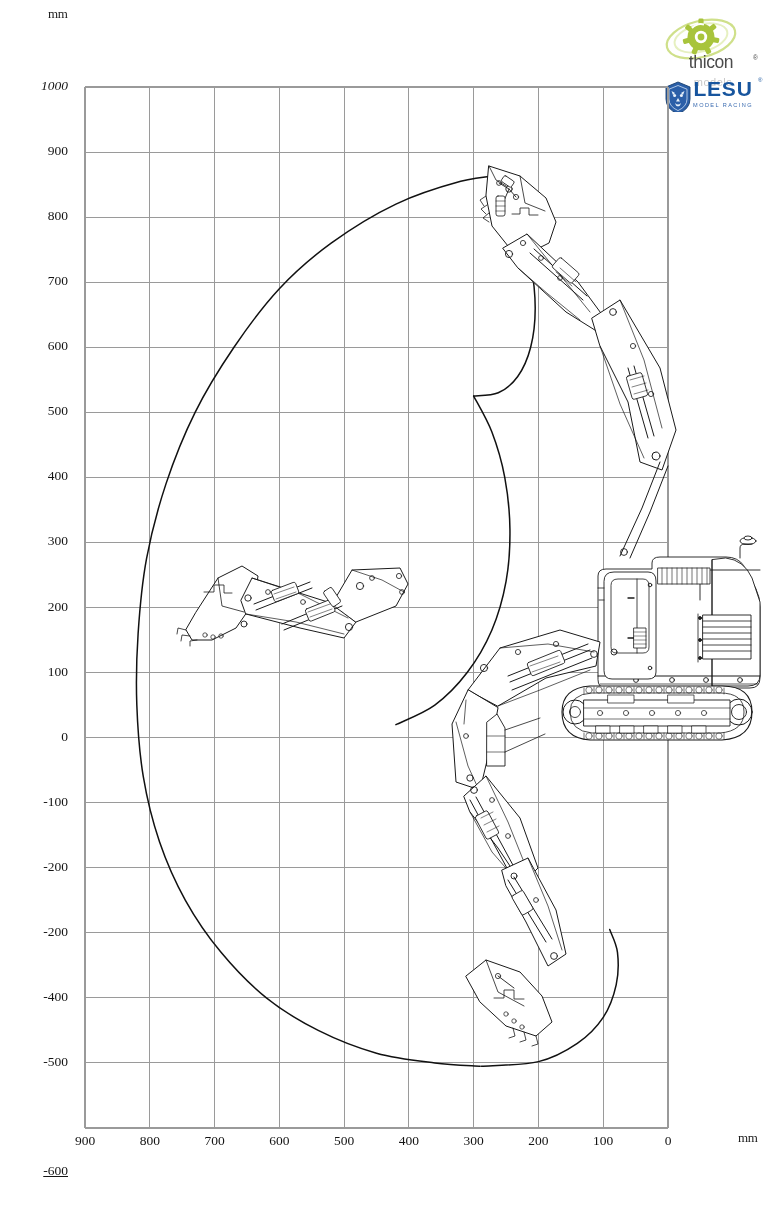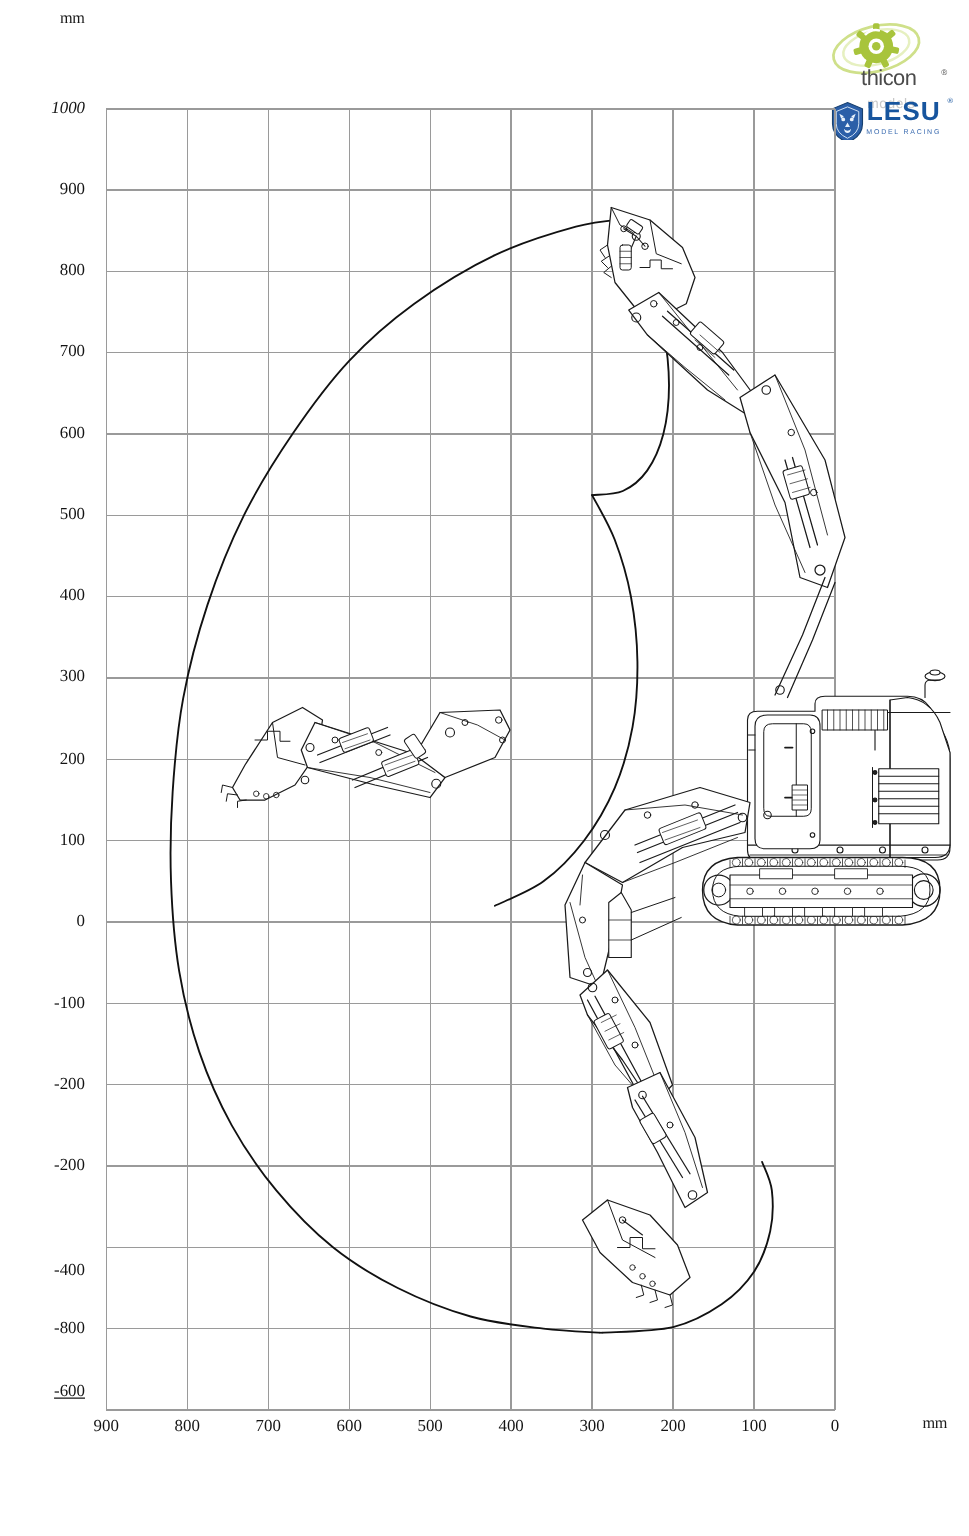--- a/index.html
+++ b/index.html
@@ -570,23 +570,23 @@
         <div class="ytick-label" style="left: 22px; top: 338.25px;">600</div>
         <div class="ytick-label" style="left: 22px; top: 403.312px;">500</div>
         <div class="ytick-label" style="left: 22px; top: 468.375px;">400</div>
         <div class="ytick-label" style="left: 22px; top: 533.438px;">300</div>
         <div class="ytick-label" style="left: 22px; top: 598.5px;">200</div>
         <div class="ytick-label" style="left: 22px; top: 663.562px;">100</div>
         <div class="ytick-label" style="left: 22px; top: 728.625px;">0</div>
         <div class="ytick-label" style="left: 22px; top: 793.688px;">-100</div>
         <div class="ytick-label" style="left: 22px; top: 858.75px;">-200</div>
         <div class="ytick-label" style="left: 22px; top: 923.812px;">-200</div>
-        <div class="ytick-label" style="left: 22px; top: 988.875px; margin-top: 19px;">-400</div>
-        <div class="ytick-label" style="left: 22px; top: 1053.94px;">-800</div>
-        <div class="ytick-label" style="left: 22px; top: 1105px; text-decoration: underline;">-600</div>
+        <div class="ytick-label" style="left: 22px; top: 988.875px;">-400</div>
+        <div class="ytick-label" style="left: 22px; top: 1053.94px;">-500</div>
+        <div class="ytick-label" style="left: 22px; top: 1163px; text-decoration: underline;">-600</div>
         <div class="xtick-label" style="left: 63px; top: 1133px;">900</div>
         <div class="xtick-label" style="left: 127.778px; top: 1133px;">800</div>
         <div class="xtick-label" style="left: 192.556px; top: 1133px;">700</div>
         <div class="xtick-label" style="left: 257.333px; top: 1133px;">600</div>
         <div class="xtick-label" style="left: 322.111px; top: 1133px;">500</div>
         <div class="xtick-label" style="left: 386.889px; top: 1133px;">400</div>
         <div class="xtick-label" style="left: 451.667px; top: 1133px;">300</div>
         <div class="xtick-label" style="left: 516.444px; top: 1133px;">200</div>
         <div class="xtick-label" style="left: 581.222px; top: 1133px;">100</div>
         <div class="xtick-label" style="left: 646px; top: 1133px;">0</div>

